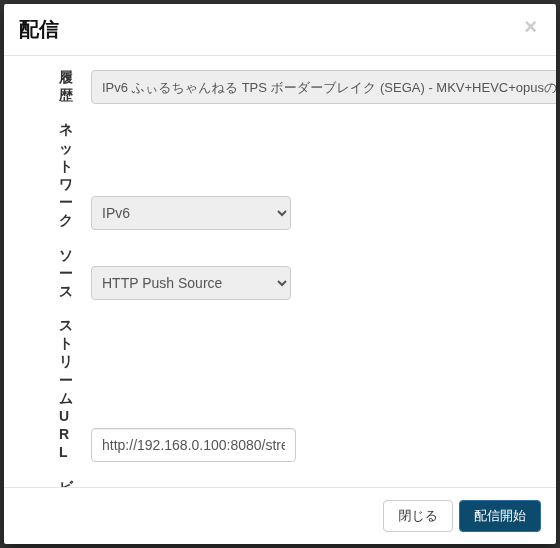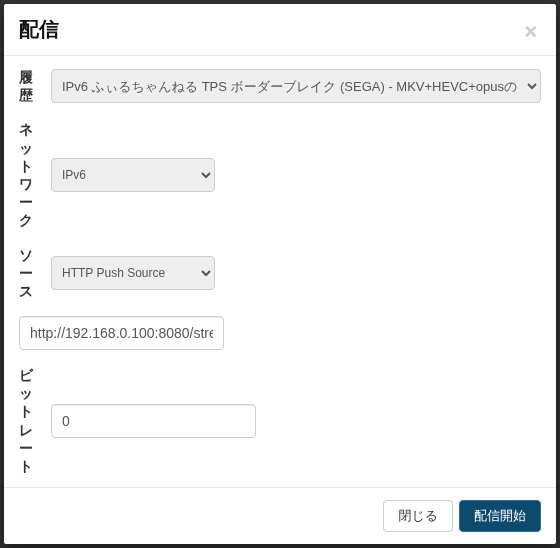--- a/index.html
+++ b/index.html
@@ -19,21 +19,21 @@
     display: flex;
     flex-direction: column;
     border-radius: 2px;
     box-shadow: 0 5px 15px rgba(0,0,0,0.5);
     overflow: hidden;
   }
   .modal-header {
     padding: 12px 15px;
     border-bottom: 1px solid #e5e5e5;
     display: flex;
-    align-items: flex-end;
+    align-items: flex-start;
   }
   .modal-title {
     font-size: 20px;
     font-weight: 600;
     margin: 0;
     flex: 1;
     color: #111;
   }
   .close-x {
     font-size: 22px;
@@ -46,41 +46,42 @@
     padding: 0 4px;
   }
   .modal-body {
     flex: 1;
     overflow: auto;
     padding: 12px 15px;
     position: relative;
   }
   .form-row {
     display: flex;
-    align-items: center;
+    align-items: flex-end;
     margin-bottom: 16px;
+    margin-left: 40px;
   }
   .form-label {
     width: 18px;
     min-width: 18px;
     font-size: 14px;
     font-weight: 700;
     color: #333;
     margin-right: 14px;
     line-height: 1.3;
     word-break: break-all;
     padding-top: 0;
   }
   .form-control {
     flex: 0 0 auto;
   }
   select.form-select {
-    width: 164px;
+    width: 200px;
     height: 34px;
-    font-size: 12px;
+    font-size: 14px;
     padding: 4px 6px;
     border: 1px solid #ccc;
     border-radius: 4px;
     background: #eee;
     color: #555;
   }
   select.history-select {
     width: 490px;
     font-size: 13px;
   }
@@ -156,20 +157,21 @@
     <div class="form-row">
       <div class="form-label">ソース</div>
       <div class="form-control">
         <select class="form-select">
           <option>HTTP Push Source</option>
         </select>
       </div>
     </div>
 
     <div class="form-row">
+      <div class="form-label">ストリームURL</div>
       <div class="form-control">
         <input type="text" class="form-input" value="http://192.168.0.100:8080/stream" style="">
       </div>
     </div>
 
     <div class="form-row">
       <div class="form-label">ビットレート</div>
       <div class="form-control">
         <input type="text" class="form-input" value="0" style="">
       </div>

